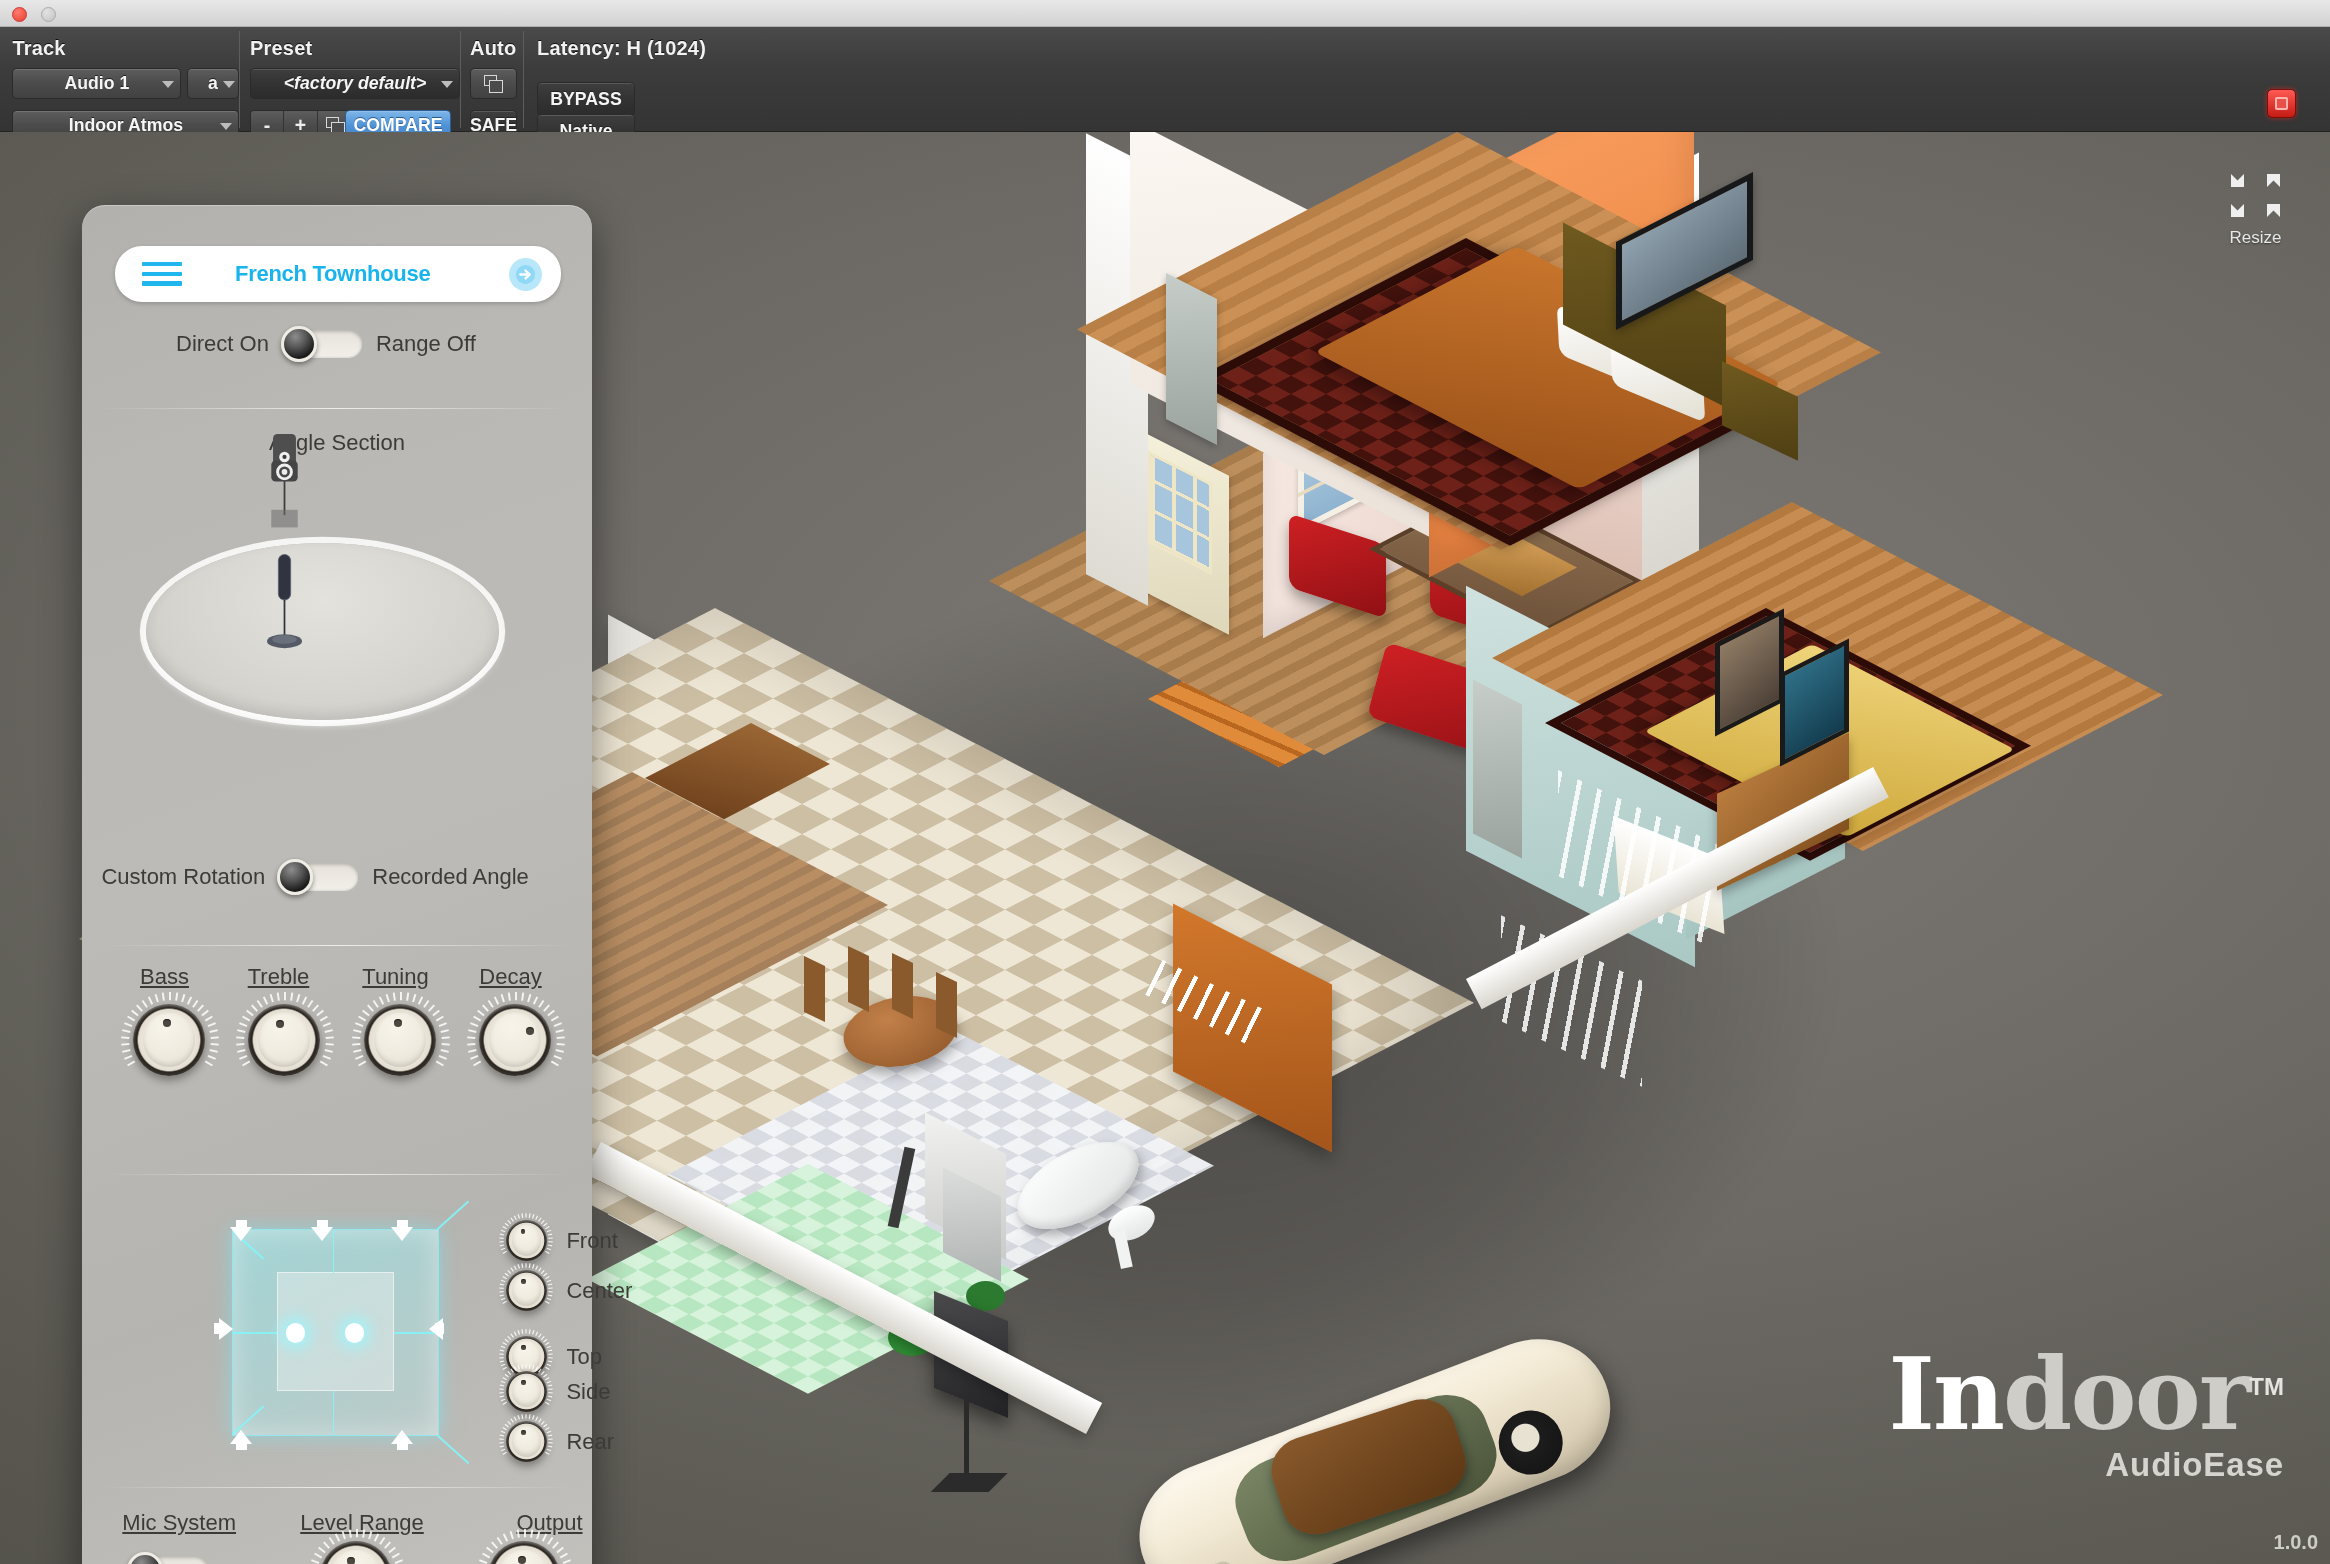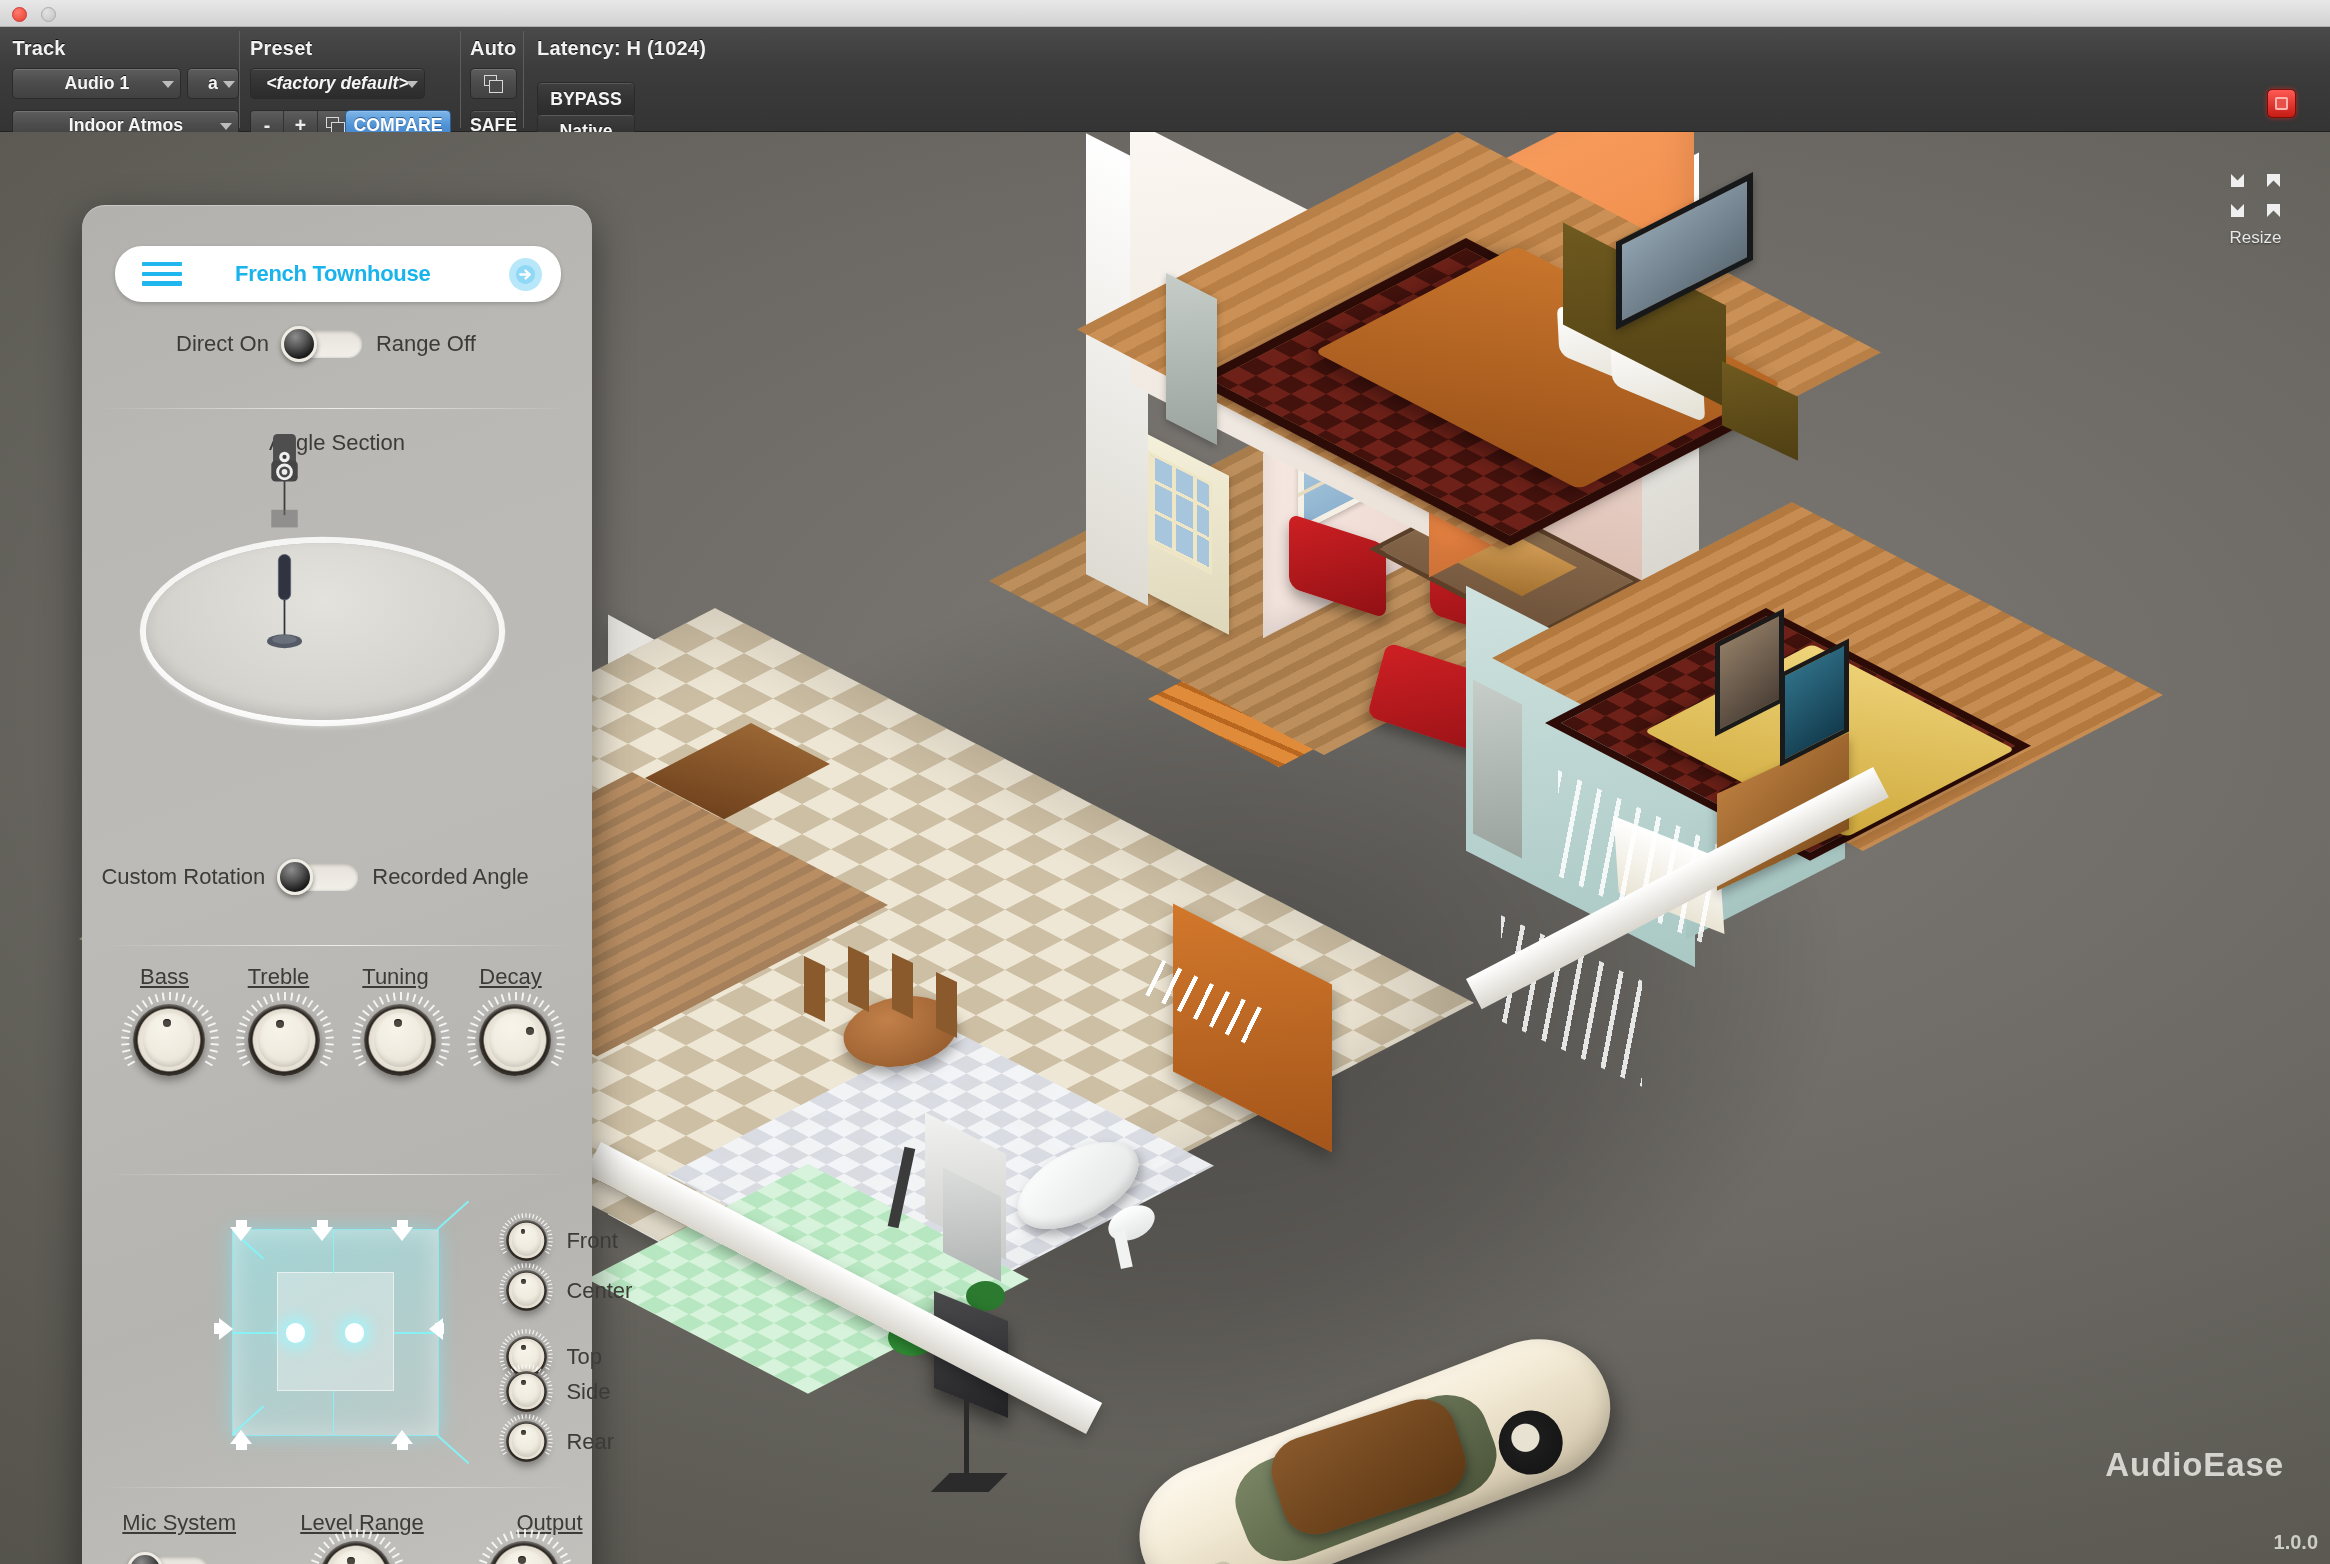--- a/index.html
+++ b/index.html
@@ -234,21 +234,21 @@
   </div>
   <div class="tb-btn" style="left:187px; top:41px; width:52px; height:31px;">
     <span>a</span>
     <span class="caret" style="right:2.6px;"></span>
   </div>
   <div class="tb-btn" style="left:12.4px; top:83px; width:227px; height:31px;">
     <span>Indoor Atmos</span>
     <span class="caret"></span>
   </div>
 
-  <div class="tb-btn dark italic" style="left:250px; top:41px; width:175px; height:31px;">
+  <div class="tb-btn dark italic" style="left:250px; top:41px; width:210px; height:31px;">
     <span>&lt;factory default&gt;</span>
     <span class="caret"></span>
   </div>
 
   <div class="seg" style="left:250px; top:83px; height:31px;">
     <div style="width:33px;">-</div>
     <div style="width:34px;">+</div>
     <div style="width:35px;">
       <span class="copyglyph"></span>
     </div>
@@ -508,20 +508,21 @@
       <span class="arw" style="left:38px; top:1.8px;  border-width:13.2px 13.2px 0 0; border-color:#efefef transparent transparent transparent;"></span>
       <span class="arw" style="left:1.8px;  top:32px; border-width:0 0 13.2px 13.2px; border-color:transparent transparent #efefef transparent;"></span>
       <span class="arw" style="left:1.8px;  top:32px; border-width:13.2px 0 0 13.2px; border-color:transparent transparent transparent #efefef;"></span>
       <span class="arw" style="left:38px; top:32px; border-width:0 13.2px 13.2px 0; border-color:transparent #efefef transparent transparent;"></span>
       <span class="arw" style="left:38px; top:32px; border-width:13.2px 13.2px 0 0; border-color:#efefef transparent transparent transparent;"></span>
     </div>
     <div class="lbl">Resize</div>
   </div>
 
   <div id="brand">
+    <div class="ind"><span class="w">In</span><span class="g">door</span><span class="tm">TM</span></div>
     <div class="ae">AudioEase</div>
   </div>
   <div id="version">1.0.0</div>
 
   <div id="plugin-panel">
 
     <div id="preset-bar">
       <div id="hamburger">
           <i></i>
           <i></i>

